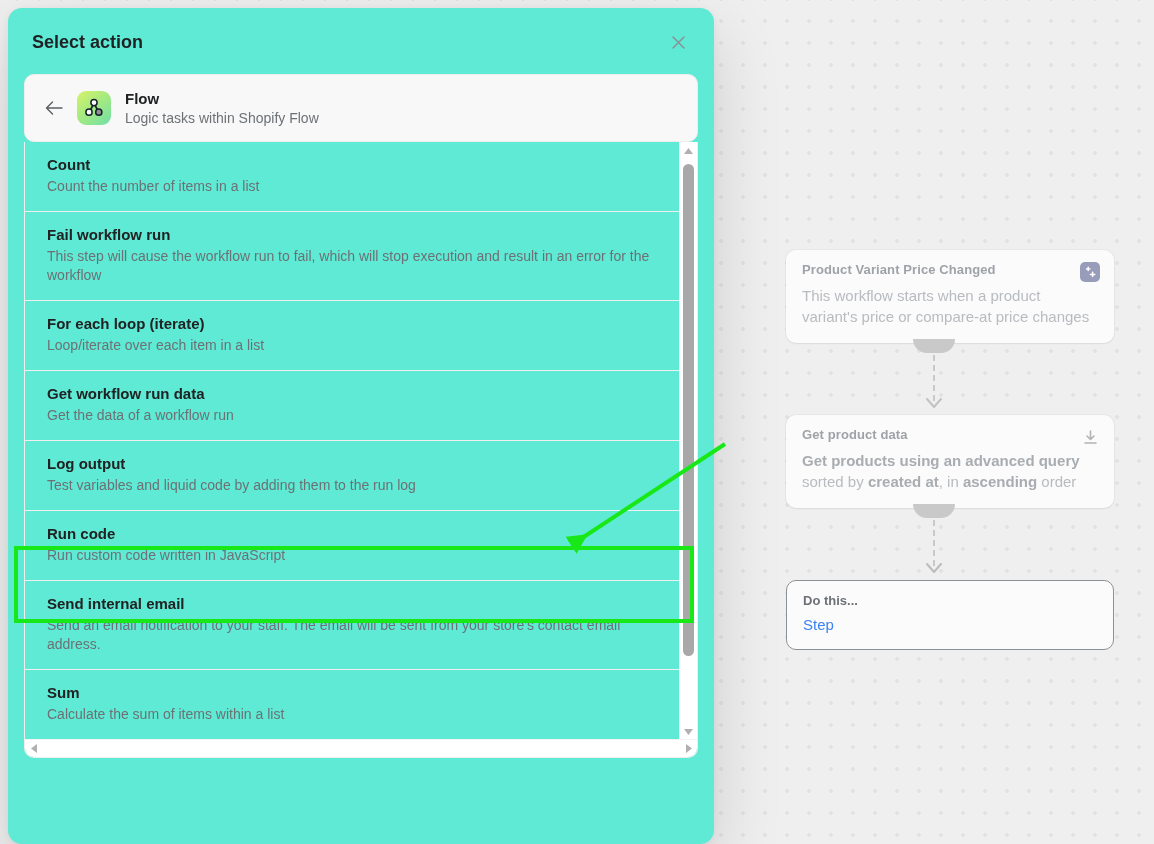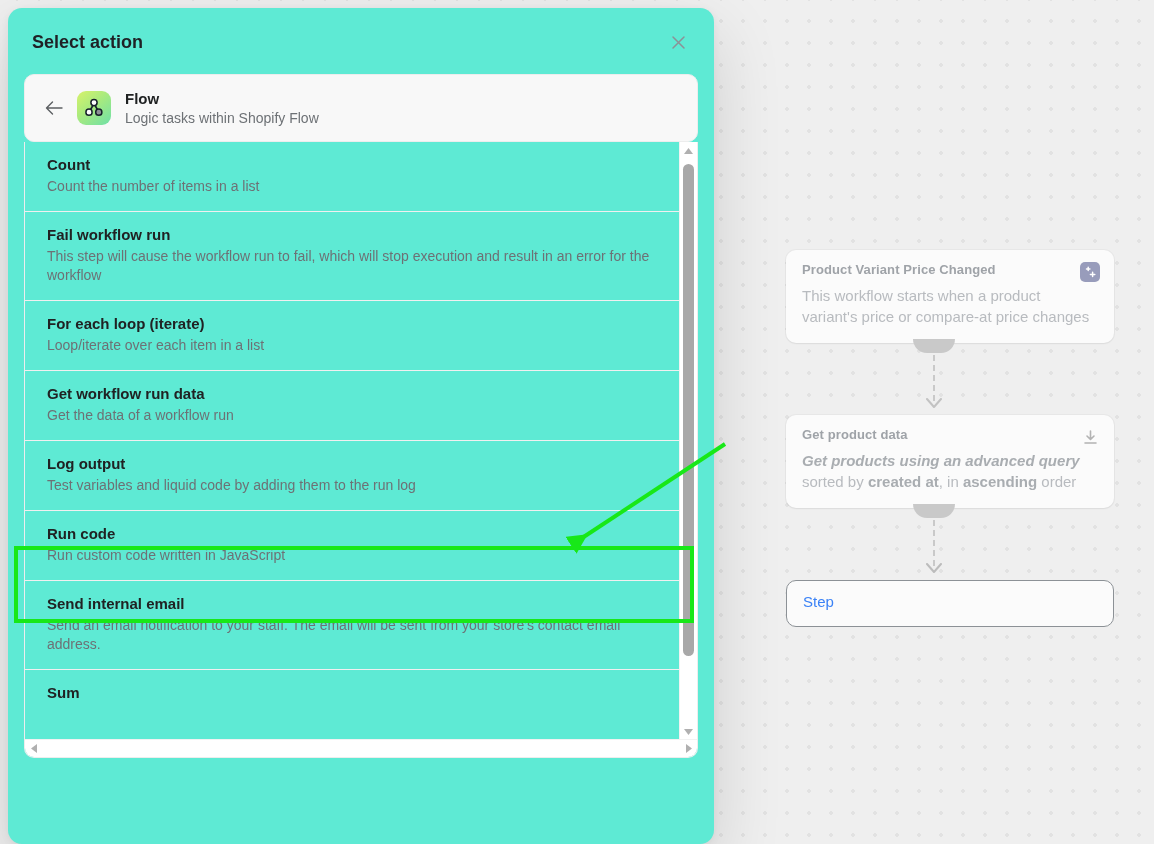--- a/index.html
+++ b/index.html
@@ -52,21 +52,20 @@
     color: #b8bbbf;
     line-height: 21px;
   }
   .wf-card-body b {
     color: #a9adb1;
     font-weight: bold;
   }
   .wf-card-body .strong-line {
     font-weight: bold;
     color: #a9adb1;
-    font-style: italic;
   }
   .wf-badge {
     position: absolute;
     right: 14px;
     top: 12px;
     width: 20px;
     height: 20px;
     border-radius: 5px;
     background: #989cbb;
     display: flex;
@@ -391,20 +390,21 @@
     <div class="stub"></div>
     <div class="dashline"></div>
     <div class="arrowhead">
       <svg width="16" height="11" viewBox="0 0 16 11">
           <path d="M1 1l7 8 7-8" fill="none" stroke="#bcbcbc" stroke-width="2" stroke-linecap="round" stroke-linejoin="round"></path>
         </svg>
     </div>
   </div>
 
   <div class="wf-step-card">
+    <div class="wf-step-title">Do this...</div>
     <div class="wf-step-body">Step</div>
   </div>
 
 </div>
 
 <div id="modal">
 
   <div class="modal-header">
     <div class="modal-title">Select action</div>
     <div class="close-btn">
@@ -460,20 +460,21 @@
         <div class="list-item">
           <div class="li-title">Run code</div>
           <div class="li-desc">Run custom code written in JavaScript</div>
         </div>
         <div class="list-item">
           <div class="li-title">Send internal email</div>
           <div class="li-desc">Send an email notification to your staff. The email will be sent from your store's contact email address.</div>
         </div>
         <div class="list-item">
           <div class="li-title">Sum</div>
+          <div class="li-desc">Calculate the sum of items within a list</div>
         </div>
       </div>
 
     <div class="vscroll">
       <div class="arrow-up">
         <svg width="9" height="6" viewBox="0 0 9 6">
             <path d="M4.5 0L9 6H0z" fill="#b0b0b0"></path>
           </svg>
       </div>
       <div class="thumb"></div>

